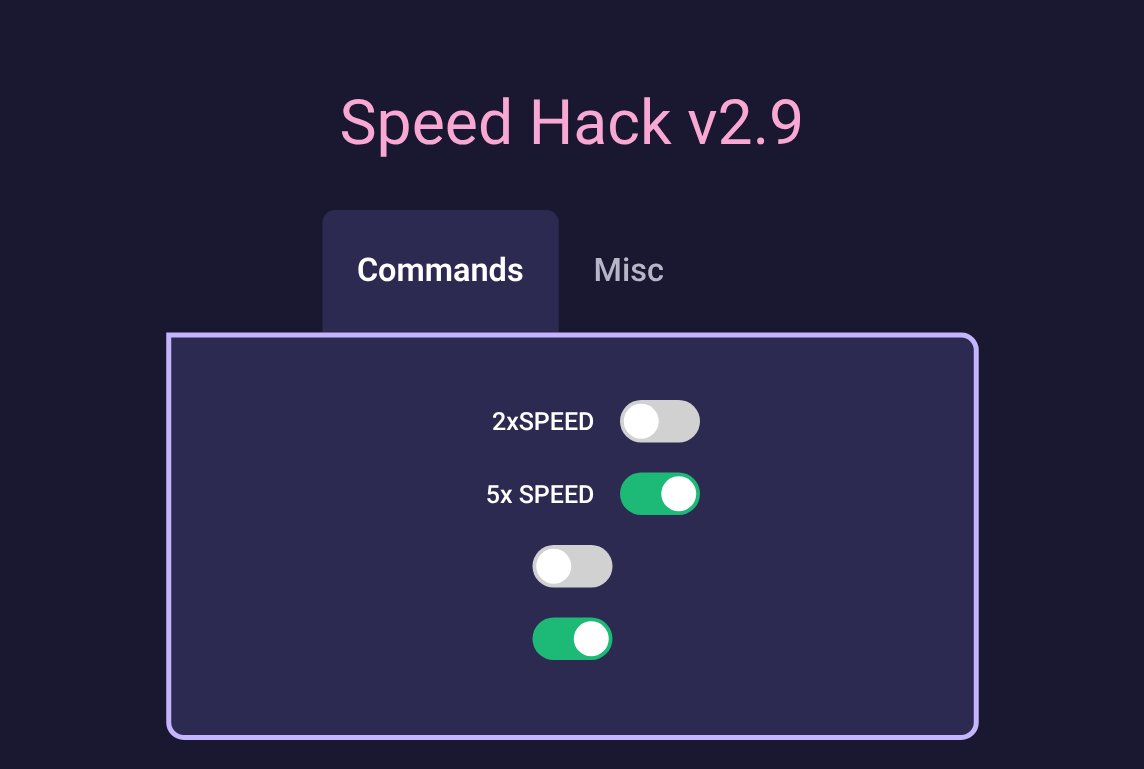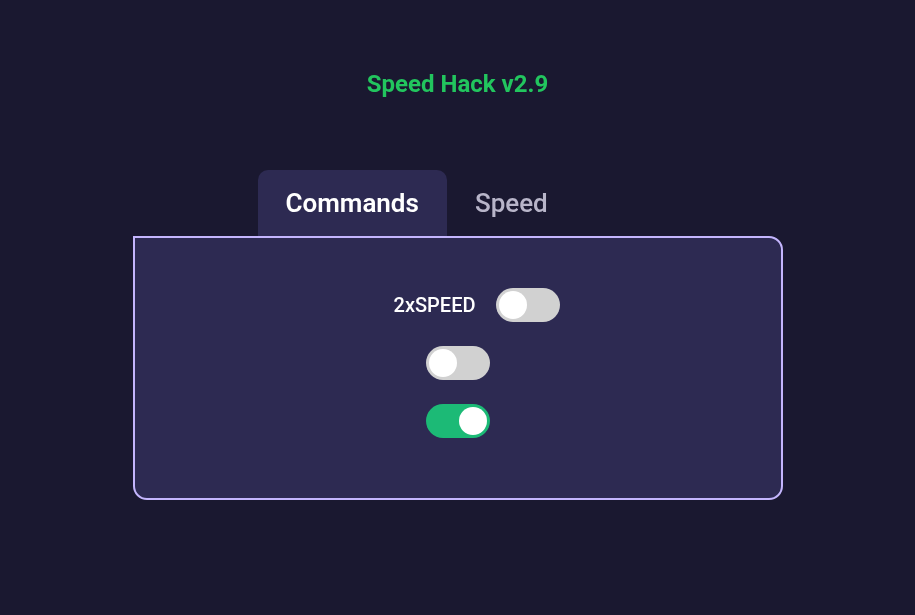--- a/index.html
+++ b/index.html
@@ -13,54 +13,53 @@
       font-family: -apple-system, BlinkMacSystemFont, 'Segoe UI', Roboto, Arial, sans-serif;
       width: 915px;
       height: 615px;
       display: flex;
       flex-direction: column;
       align-items: center;
       padding-top: 70px;
     }
     
     .title {
-      color: #22c55e;
-      font-size: 24px;
-      font-weight: 700;
+      color: #f9a8d4;
+      font-size: 50px;
+      font-weight: 400;
       margin-bottom: 40px;
     }
     
     .tab {
       color: #b8b5c9;
       font-size: 26px;
       font-weight: 500;
-      padding: 18px 28px;
+      padding: 34px 28px;
       cursor: pointer;
       border-top-left-radius: 10px;
       border-top-right-radius: 10px;
-      margin-top: 32px;
     }
     
     .tab.active {
       background-color: #2d2a52;
       color: #ffffff;
       font-weight: 600;
     }
     
     .panel {
       background-color: #2d2a52;
       width: 650px;
       border-radius: 14px;
       border-top-left-radius: 0;
       padding: 50px 40px 60px 40px;
       display: flex;
       flex-direction: column;
       align-items: flex-end;
       gap: 24px;
-      border: 2px solid #c4b5fd;
+      border: 4px solid #c4b5fd;
     }
     
     .toggle-row {
       display: flex;
       align-items: center;
       gap: 20px;
       width: 100%;
       justify-content: center;
     }
     
@@ -119,31 +118,37 @@
     }
   </style>
 </head>
 <body>
 
 <h1 class="title">Speed Hack v2.9</h1>
 
 <div class="panel-wrapper">
   <div class="tabs-wrapper">
     <div class="tab active">Commands</div>
-    <div class="tab">Speed</div>
+    <div class="tab">Misc</div>
   </div>
 
   <div class="panel">
     <div class="toggle-row">
       <span class="toggle-label">2xSPEED</span>
       <div class="toggle off">
         <div class="toggle-knob"></div>
       </div>
     </div>
 
+    <div class="toggle-row">
+      <span class="toggle-label">5x SPEED</span>
+      <div class="toggle on">
+        <div class="toggle-knob"></div>
+      </div>
+    </div>
 
     <div class="toggle-row">
       <div class="toggle off">
         <div class="toggle-knob"></div>
       </div>
     </div>
 
     <div class="toggle-row">
       <div class="toggle on">
         <div class="toggle-knob"></div>

